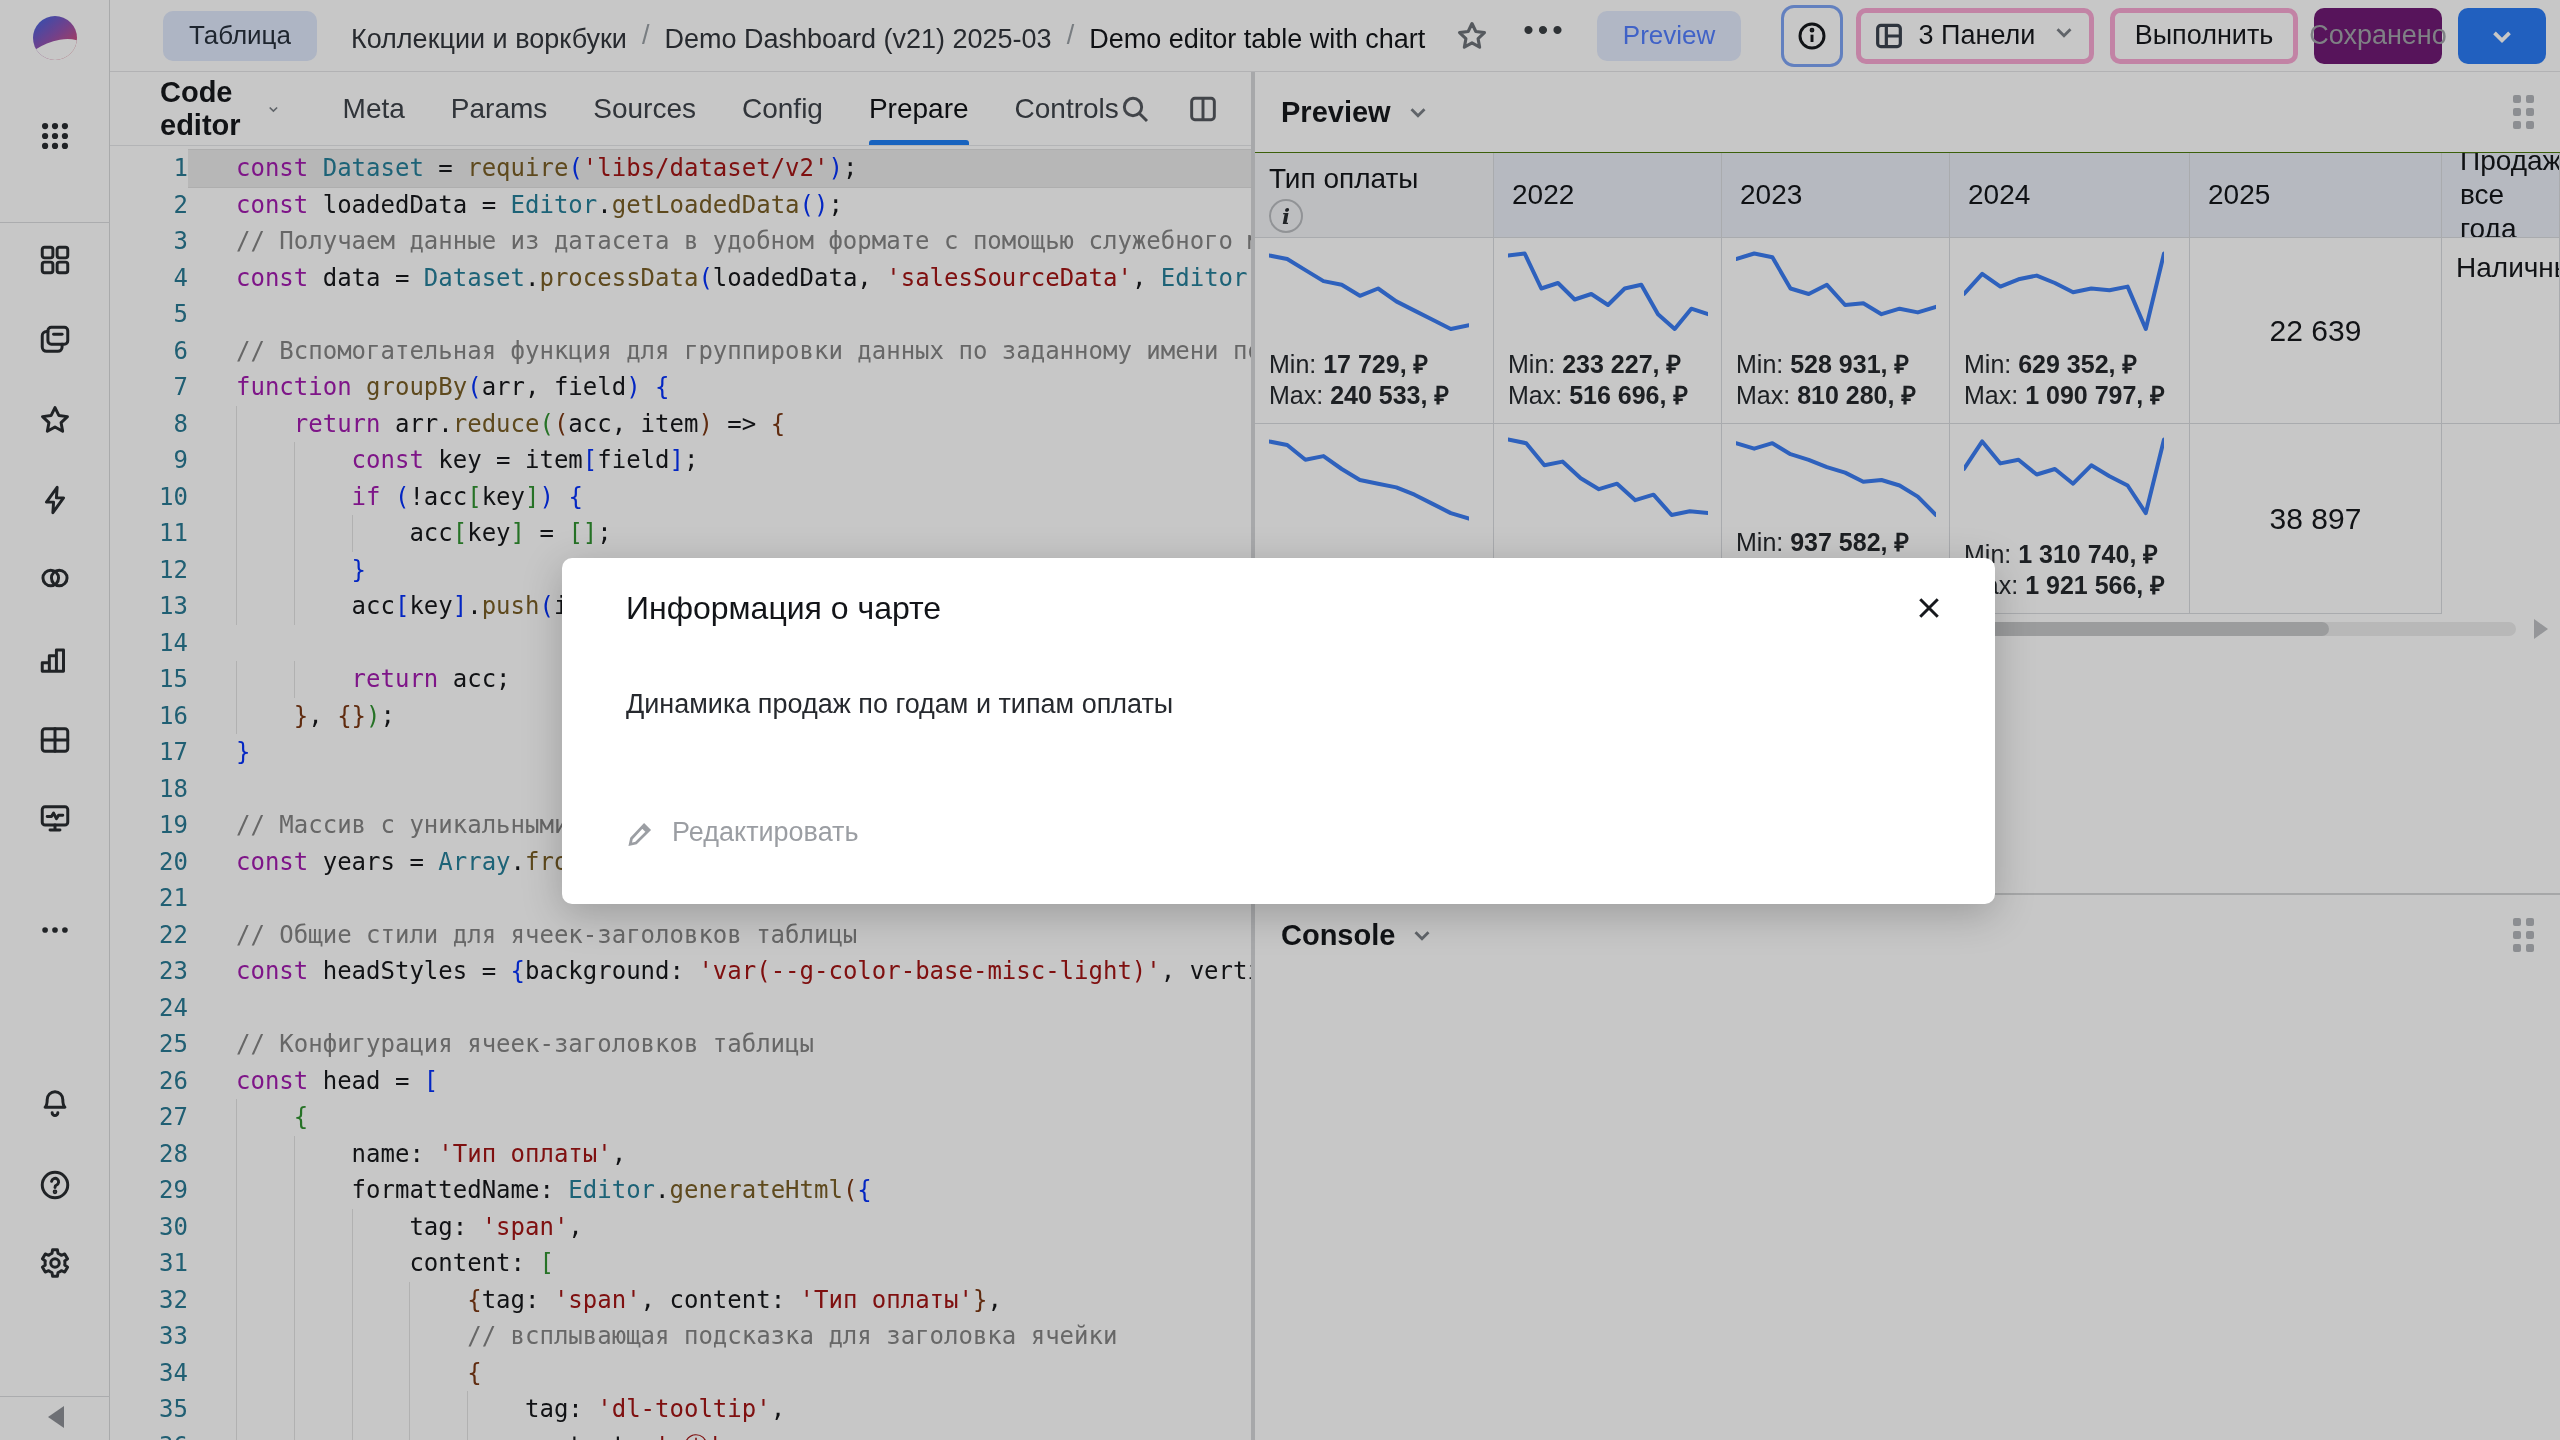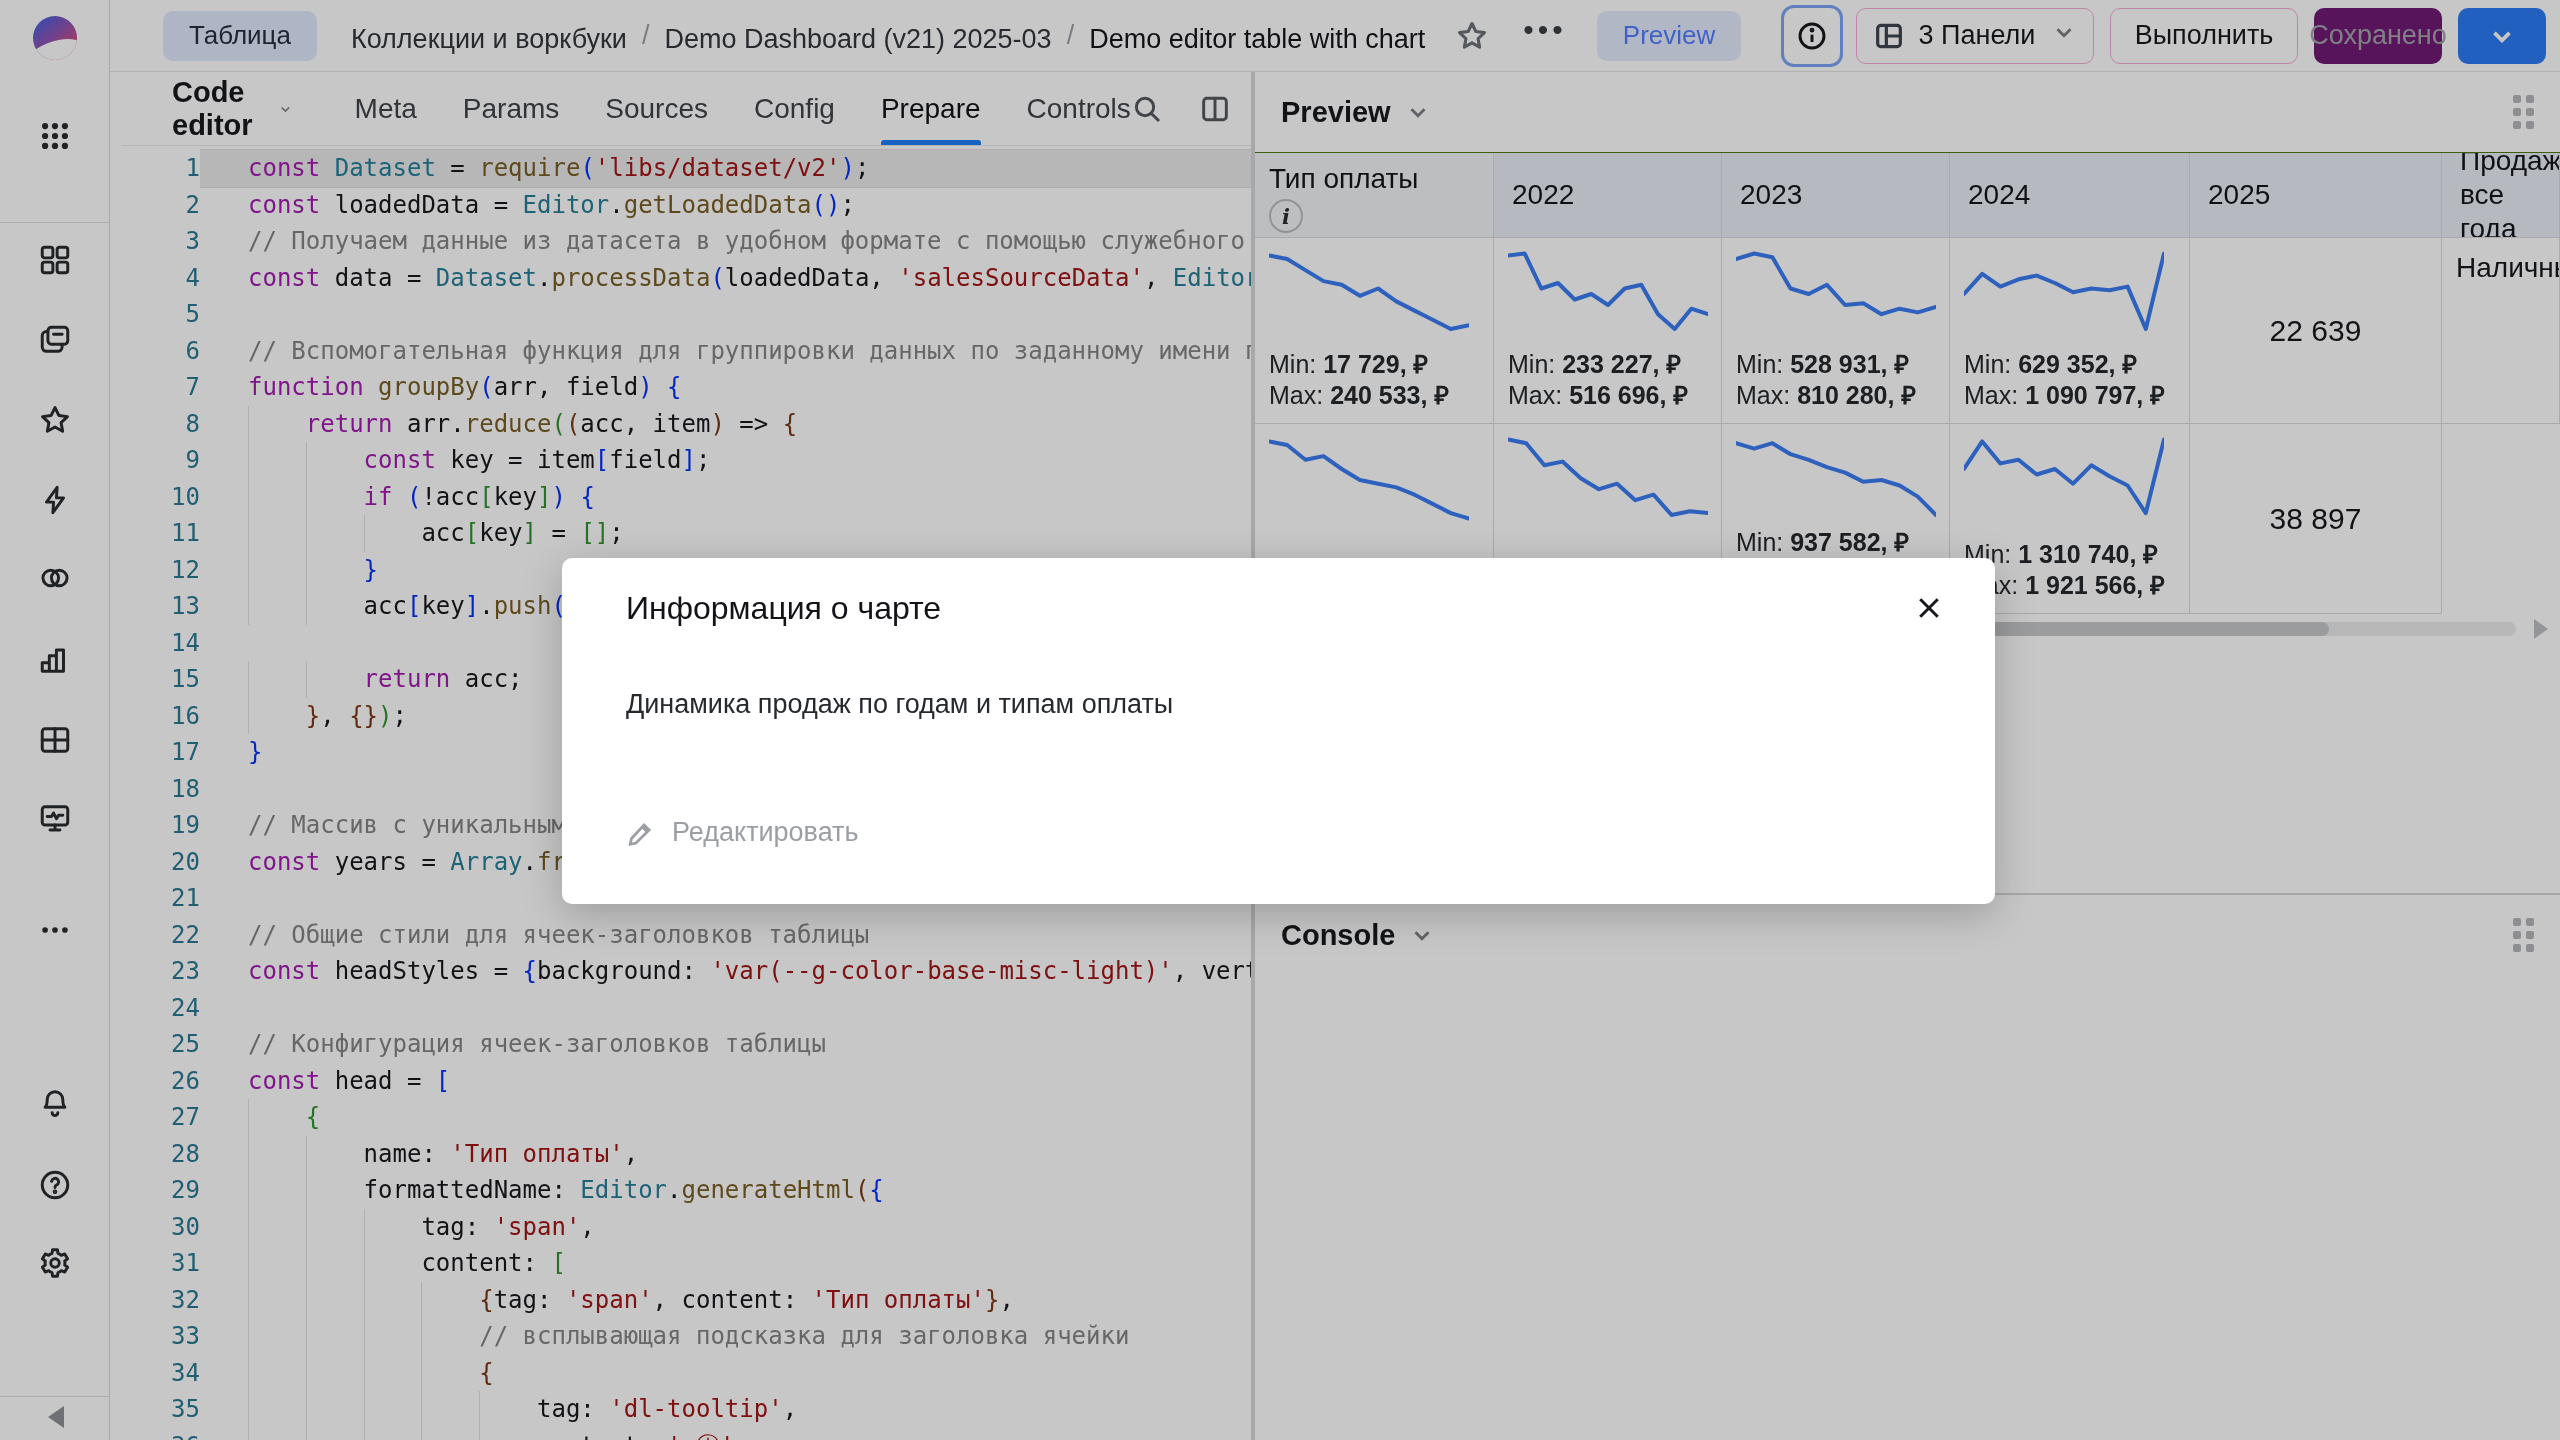--- a/index.html
+++ b/index.html
@@ -30,34 +30,34 @@
   .chip.preview-badge { background:#e3ebfd; color:#527eff; margin-left:30px; }
   .crumbs { display:flex; align-items:center; margin-left:34px; font-size:27px; color:#33373d; white-space:nowrap; }
   .crumbs .sep { color:#9aa0a6; margin:0 15px; }
   .crumbs .crumb { cursor:pointer;margin-top:8px; }
   .crumbs .crumb.last { color:#14161a; font-weight:500; }
   .star-btn { margin-left:30px; cursor:pointer; color:#6e7379; display:flex; }
   .star-btn svg { width:34px; height:34px; fill:none; stroke:currentColor; stroke-width:2.2; stroke-linejoin:round; }
   .dots-btn { margin-left:34px; color:#3c4044; font-size:30px; letter-spacing:4px; cursor:pointer; line-height:1; padding-bottom:12px; }
   .topbar-right { margin-left:auto; display:flex; align-items:center; gap:16px; padding-right:14px; }
   .tb-btn { height:56px; border-radius:10px; display:flex; align-items:center; justify-content:center;
-    font-size:27px; cursor:pointer; background:#fff; border:1px solid #f9a8d4; color:#17191d; }
+    font-size:27px; cursor:pointer; background:#fff; border:5px solid #f9a8d4; color:#17191d; }
   .info-btn { width:56px; border:none; box-shadow:0 0 0 2px #niceblue; box-shadow:0 0 0 3px #7ea4f5; }
   .info-btn svg { width:32px; height:32px; stroke:#17191d; fill:none; stroke-width:2.2; }
   .panels-btn { width:238px; gap:14px; }
   .panels-btn svg { width:32px; height:32px; stroke:#3c4450; fill:none; stroke-width:2.4; }
   .panels-btn .chev { margin-left:2px; }
   .run-btn { width:188px; }
   .saved-btn { width:128px; background:#701a75; border:none; color:#a3a6ab; cursor:default; }
   .save-menu-btn { width:88px; background:#2b7bf5; border:none; }
   .save-menu-btn svg { width:30px; height:30px; stroke:#fff; fill:none; stroke-width:3; }
   .chev svg, svg.chevi { width:26px; height:26px; stroke:#7b8087; fill:none; stroke-width:2.6; }
 
   
-  .editor-panel { position:absolute; left:122px; top:72px; width:1141px; bottom:0; overflow:hidden; background:#fff; }
+  .editor-panel { position:absolute; left:110px; top:72px; width:1141px; bottom:0; overflow:hidden; background:#fff; }
   .ed-toolbar { height:74px; border-bottom:1px solid #e6e7e9; display:flex; align-items:center; padding:0 38px 0 50px; }
   .ed-title { font-size:29px; font-weight:700; color:#17191d; display:flex; align-items:center; gap:14px; cursor:pointer; }
   .ed-tabs { display:flex; align-items:center; gap:46px; margin-left:62px; height:100%; }
   .ed-tab { font-size:28px; color:#3f444b; cursor:pointer; height:100%; display:flex; align-items:center; position:relative; }
   .ed-tab.active { color:#101216; }
   .ed-tab.active::after { content:""; position:absolute; left:0; right:0; bottom:0; height:5px; background:#1f7ff5; border-radius:3px 3px 0 0; }
   .ed-tools { margin-left:auto; display:flex; align-items:center; gap:36px; color:#55595f; }
   .ed-tools svg { width:32px; height:32px; stroke:currentColor; fill:none; stroke-width:2.2; cursor:pointer; }
   .drag-dots { display:grid; grid-template-columns:repeat(2,8px); grid-auto-rows:8px; gap:5px; cursor:grab; }
   .drag-dots i { background:#b4b7bb; border-radius:2px; }

